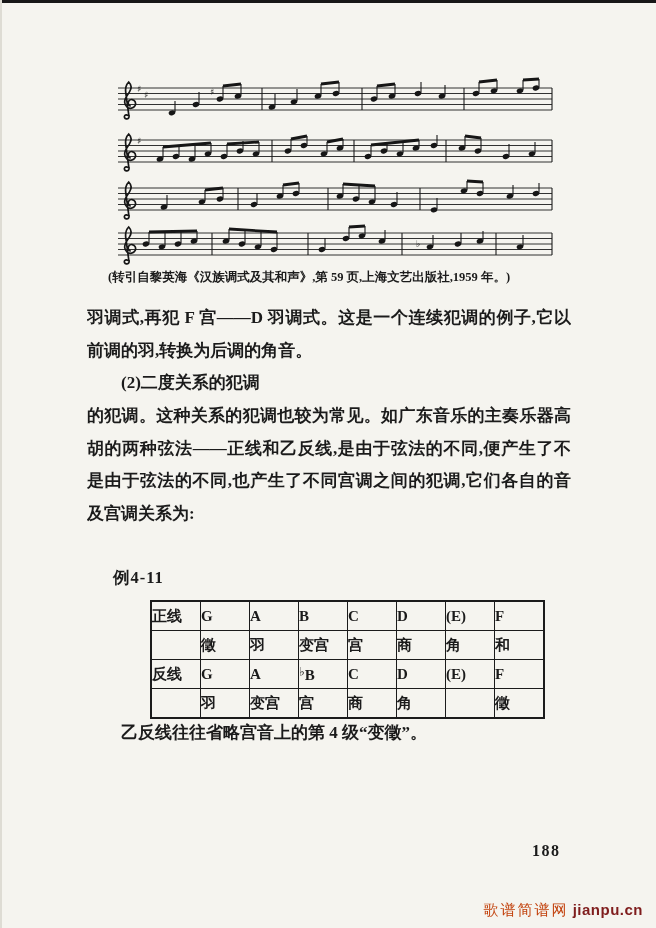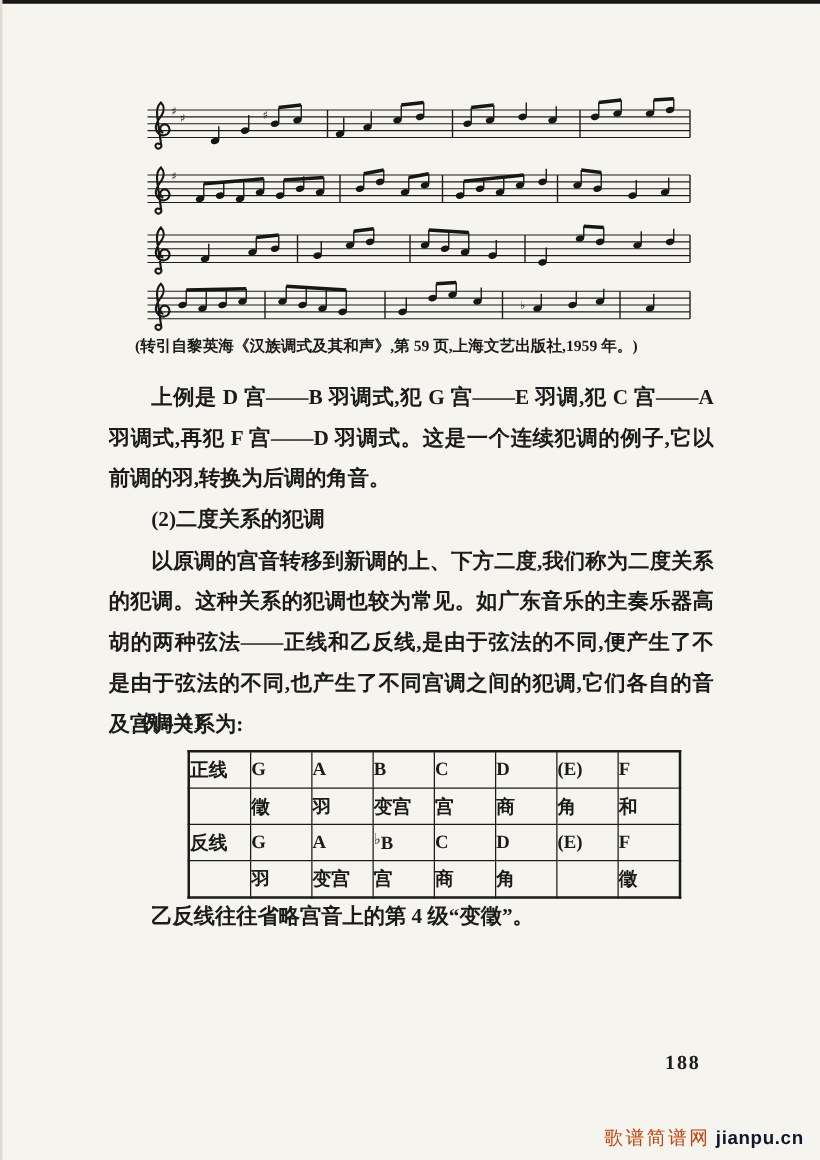--- a/index.html
+++ b/index.html
@@ -284,25 +284,23 @@
         <line x1="37" y1="162" x2="85" y2="161" stroke="#161616" stroke-width="2.8"></line>
         <line x1="117" y1="159" x2="165" y2="162" stroke="#161616" stroke-width="2.8"></line>
         <line x1="237" y1="157" x2="253" y2="156" stroke="#161616" stroke-width="2.8"></line>
       </g>
     </svg>
 </div>
 
 <div class="citation">(转引自黎英海《汉族调式及其和声》,第 59 页,上海文艺出版社,1959 年。)</div>
 
 <div class="body-block">
-  <div class="line ind j">上例是 D 宫——B 羽调式,犯 G 宫——E 羽调,犯 C 宫——A</div>
   <div class="line j">羽调式,再犯 F 宫——D 羽调式。这是一个连续犯调的例子,它以</div>
   <div class="line">前调的羽,转换为后调的角音。</div>
   <div class="line ind">(2)二度关系的犯调</div>
-  <div class="line ind j">以原调的宫音转移到新调的上、下方二度,我们称为二度关系</div>
   <div class="line j">的犯调。这种关系的犯调也较为常见。如广东音乐的主奏乐器高</div>
   <div class="line j">胡的两种弦法——正线和乙反线,是由于弦法的不同,便产生了不</div>
   <div class="line j">是由于弦法的不同,也产生了不同宫调之间的犯调,它们各自的音列</div>
   <div class="line">及宫调关系为:</div>
 </div>
 
 <div class="example-label">例4-11</div>
 
 <table class="scale-table">
   <tbody>
@@ -348,14 +346,14 @@
   </tr>
 </tbody>
   </table>
 
 <div class="note-sentence">乙反线往往省略宫音上的第 4 级“变徵”。</div>
 
 <div class="page-number">188</div>
 
 <div class="watermark">
   <span class="wm-name" style="color: #c2410c; font-family: Liberation Serif, serif;">歌谱简谱网</span>
-  <span class="wm-url" style="color: #0f172a;">jianpu.cn</span>
+  <span class="wm-url" style="color: #7f1d1d;">jianpu.cn</span>
 </div>
 
 </body></html>

